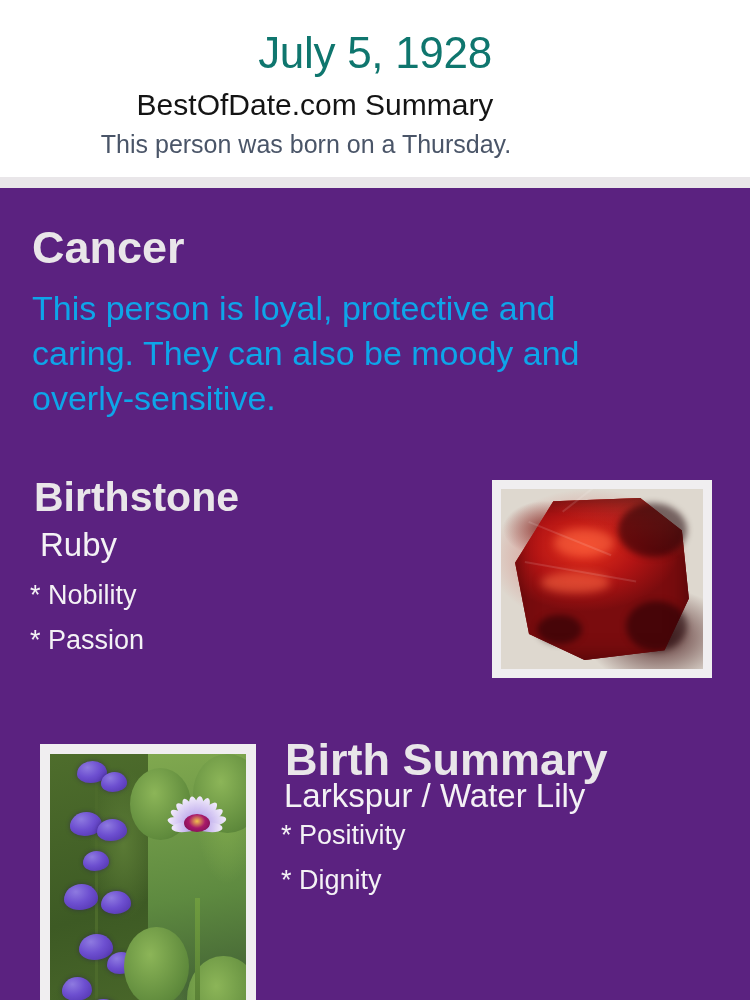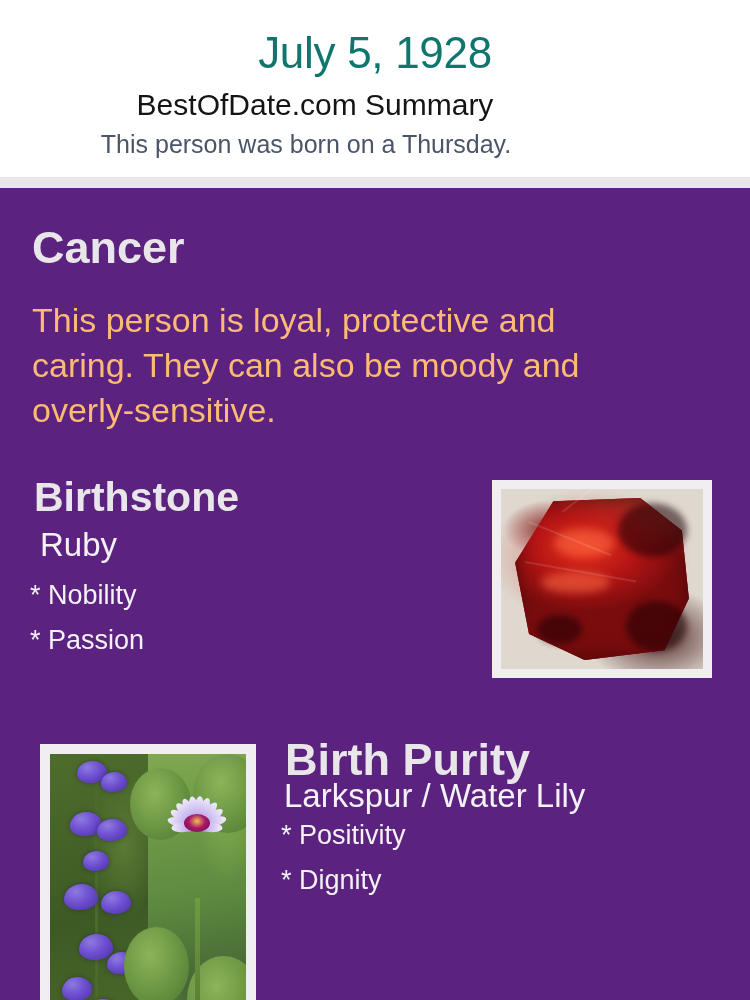--- a/index.html
+++ b/index.html
@@ -77,25 +77,25 @@
     position: absolute;
     left: 32px; top: 34px;
     font-size: 45px;
     font-weight: bold;
     color: #e9e6e9;
     line-height: 52px;
     white-space: nowrap;
   }
   .zodiac-desc {
     position: absolute;
-    left: 32px; top: 110px;
+    left: 32px; top: 98px;
     width: 620px;
     font-size: 34px;
     font-weight: 400;
-    color: #fdba74;
+    color: #0ea5e9;
     line-height: 45px;
   }
 
   
   .stone-heading {
     position: absolute;
     left: 34px; top: 285px;
     font-size: 41px;
     font-weight: bold;
     color: #e9e6e9;
@@ -313,21 +313,21 @@
       <div class="ruby-dark" style="left:62%;top:62%;width:30%;height:28%;"></div>
       <div class="ruby-dark" style="left:18%;top:70%;width:22%;height:16%;"></div>
       <div class="ruby-bright" style="left:26%;top:22%;width:30%;height:16%;"></div>
       <div class="ruby-bright" style="left:20%;top:46%;width:34%;height:12%;"></div>
       <div class="ruby-facet" style="left:14%;top:18%;width:44%;height:2px;transform:rotate(22deg);"></div>
       <div class="ruby-facet" style="left:12%;top:40%;width:56%;height:2px;transform:rotate(10deg);"></div>
       <div class="ruby-facet" style="left:30%;top:12%;width:30%;height:2px;transform:rotate(-38deg);"></div>
     </div>
   </div>
 
-  <div class="flower-heading">Birth Purity</div>
+  <div class="flower-heading">Birth Summary</div>
   <div class="flower-name">Larkspur / Water Lily</div>
   <div class="flower-traits">
     <div class="trait-item">* Positivity</div>
     <div class="trait-item">* Dignity</div>
   </div>
 
   <div class="photo-frame" id="flower-frame">
     <div class="photo-inner" id="flower-inner">
 
       <div class="flower-half" id="larkspur">

